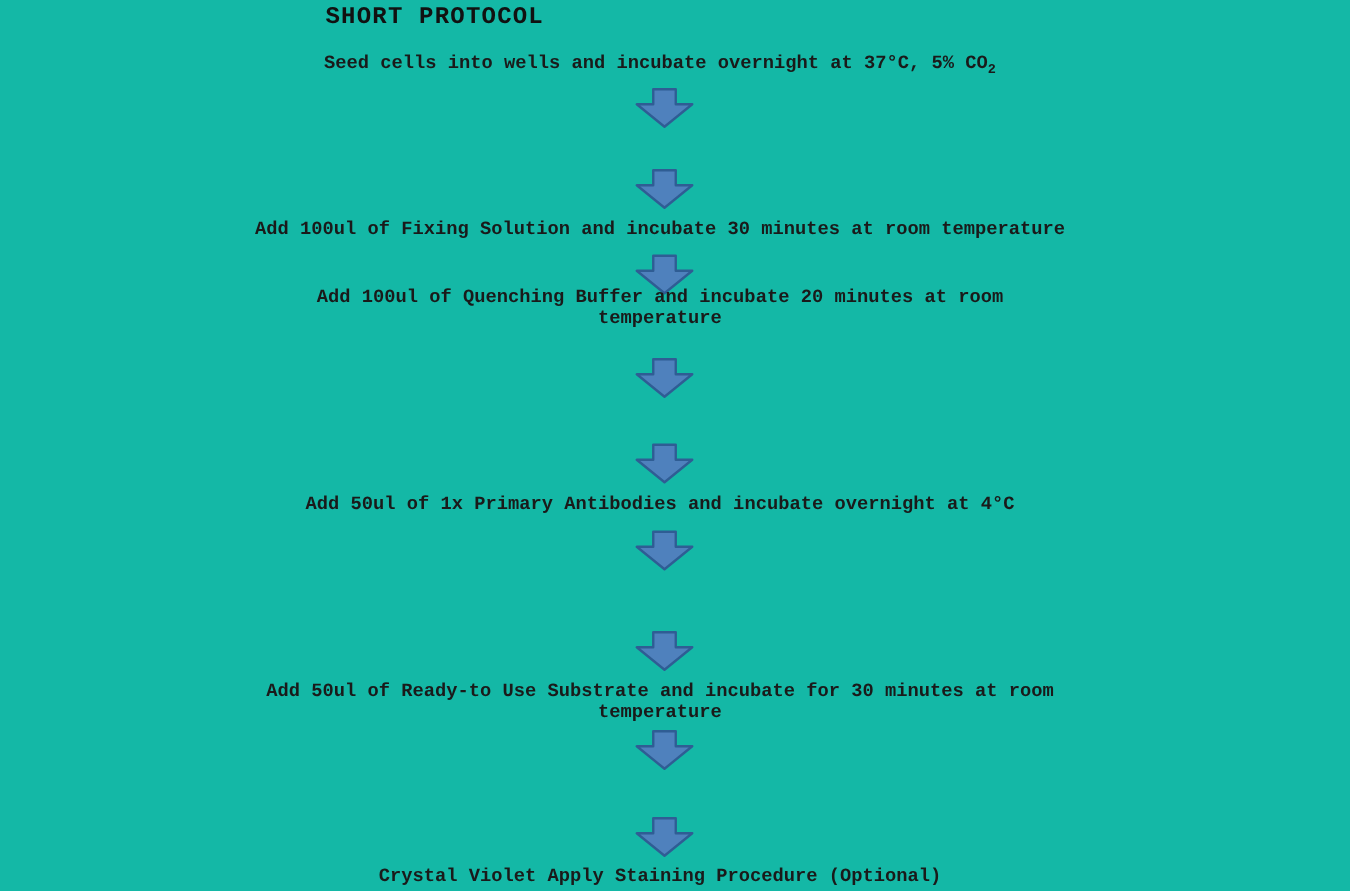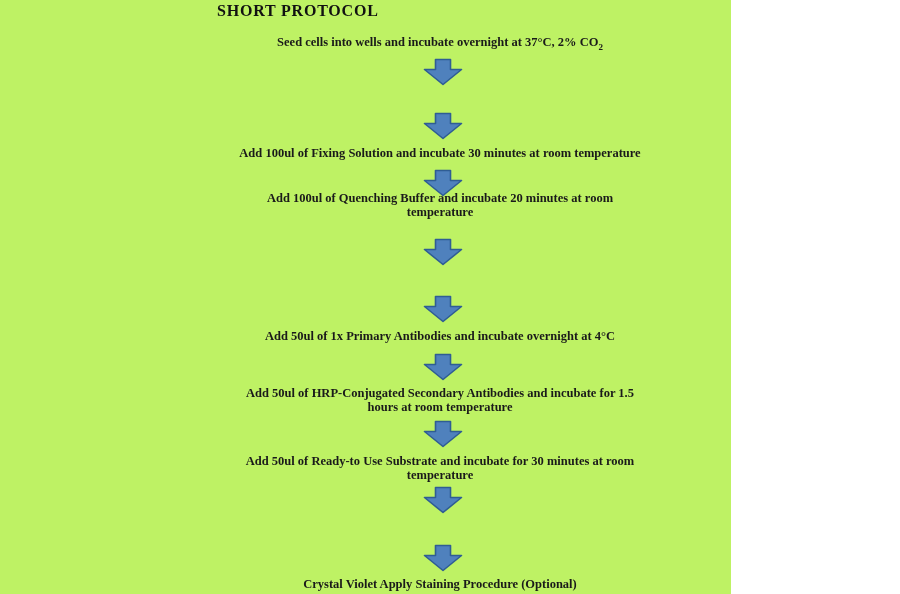--- a/index.html
+++ b/index.html
@@ -2,25 +2,25 @@
 <html><head>
 <meta charset="utf-8">
 <style>
   html, body {
     margin: 0;
     padding: 0;
     background: #ffffff;
   }
   #canvas {
     position: relative;
-    width: 731px;
+    width: 900px;
     height: 594px;
-    background: #bef264;
+    background: #14b8a6;
     overflow: hidden;
-    font-family: Liberation Serif, serif;
+    font-family: Liberation Mono, monospace;
   }
   .title {
     position: absolute;
     left: 217px;
     top: 2px;
     font-size: 16px;
     font-weight: bold;
     letter-spacing: 0.8px;
     color: #111111;
     white-space: nowrap;
@@ -47,21 +47,21 @@
   }
   .arrow svg { display: block; }
 </style>
 </head>
 <body>
 
 <div id="canvas">
 
   <div class="title">SHORT PROTOCOL</div>
 
-  <div class="step" style="top:35px"><span>Seed cells into wells and incubate overnight at 37°C, 2% CO</span><sub>2</sub></div>
+  <div class="step" style="top:35px"><span>Seed cells into wells and incubate overnight at 37°C, 5% CO</span><sub>2</sub></div>
 
   <div class="arrow" style="top:58px">
     <svg width="40" height="28" viewBox="0 0 40 28">
       <path d="M12.5 1.5 H27.5 V11.5 H38.5 L20 26.5 L1.5 11.5 H12.5 Z" stroke-width="1.6" stroke-linejoin="round" fill="#4f81bd" stroke="#2f5d94"></path>
     </svg>
   </div>
 
 
   <div class="arrow" style="top:112px">
     <svg width="40" height="28" viewBox="0 0 40 28">
@@ -96,24 +96,20 @@
   </div>
 
   <div class="step" style="top:329px">Add 50ul of 1x Primary Antibodies and incubate overnight at 4°C</div>
 
   <div class="arrow" style="top:353px">
     <svg width="40" height="28" viewBox="0 0 40 28">
       <path d="M12.5 1.5 H27.5 V11.5 H38.5 L20 26.5 L1.5 11.5 H12.5 Z" stroke-width="1.6" stroke-linejoin="round" fill="#4f81bd" stroke="#2f5d94"></path>
     </svg>
   </div>
 
-  <div class="step" style="top:386px">
-    <div>Add 50ul of HRP-Conjugated Secondary Antibodies and incubate for 1.5</div>
-    <div>hours at room temperature</div>
-  </div>
 
   <div class="arrow" style="top:420px">
     <svg width="40" height="28" viewBox="0 0 40 28">
       <path d="M12.5 1.5 H27.5 V11.5 H38.5 L20 26.5 L1.5 11.5 H12.5 Z" stroke-width="1.6" stroke-linejoin="round" fill="#4f81bd" stroke="#2f5d94"></path>
     </svg>
   </div>
 
   <div class="step" style="top:454px">
     <div>Add 50ul of Ready-to Use Substrate and incubate for 30 minutes at room</div>
     <div>temperature</div>

